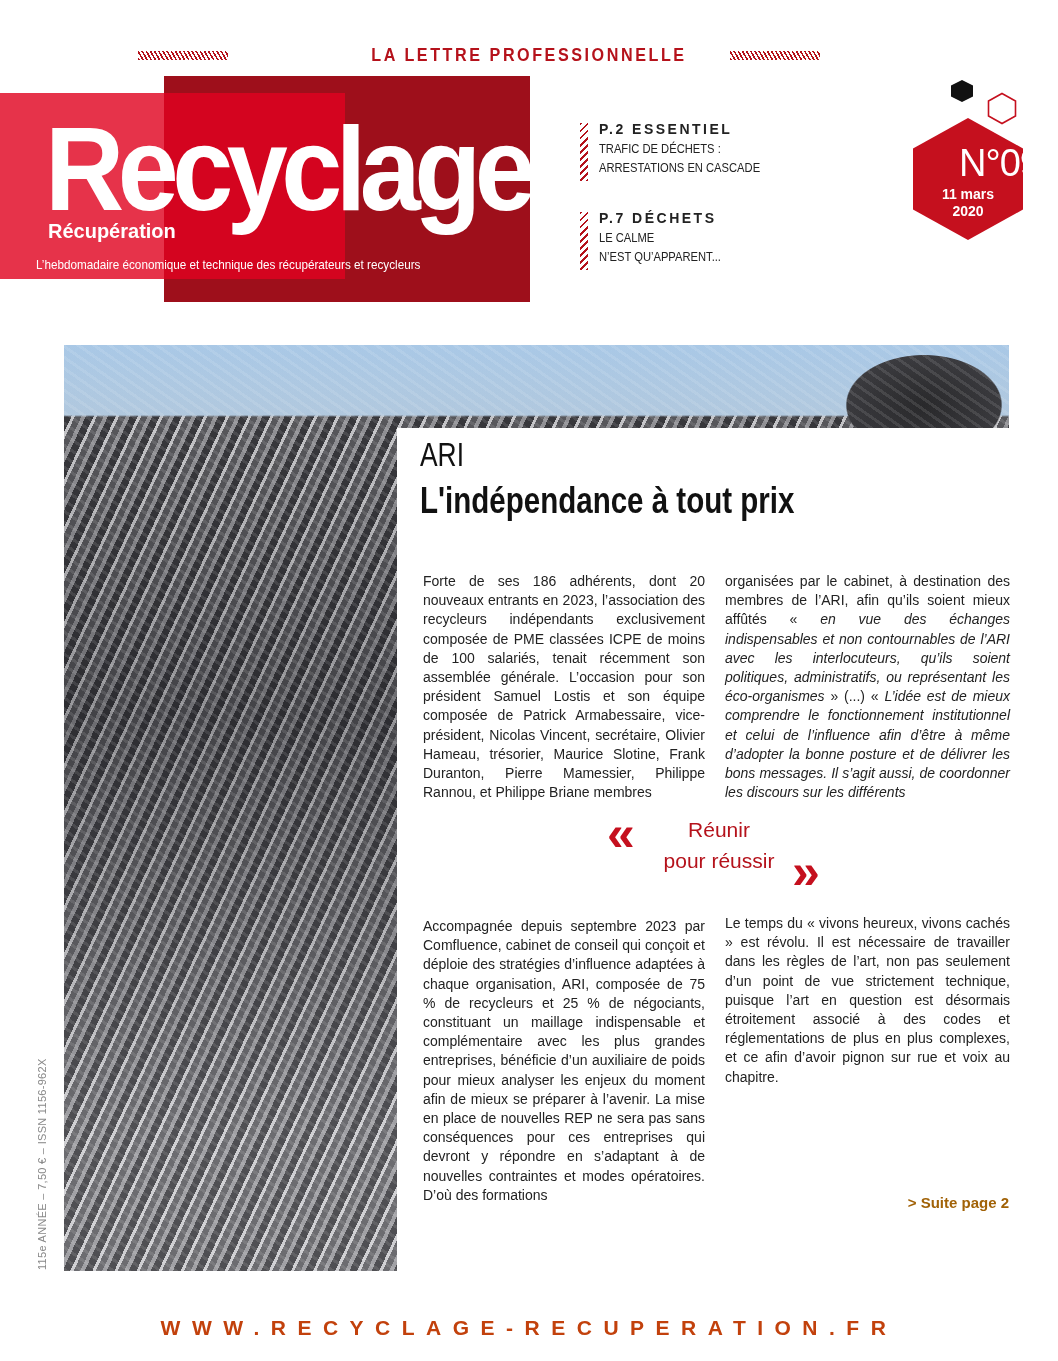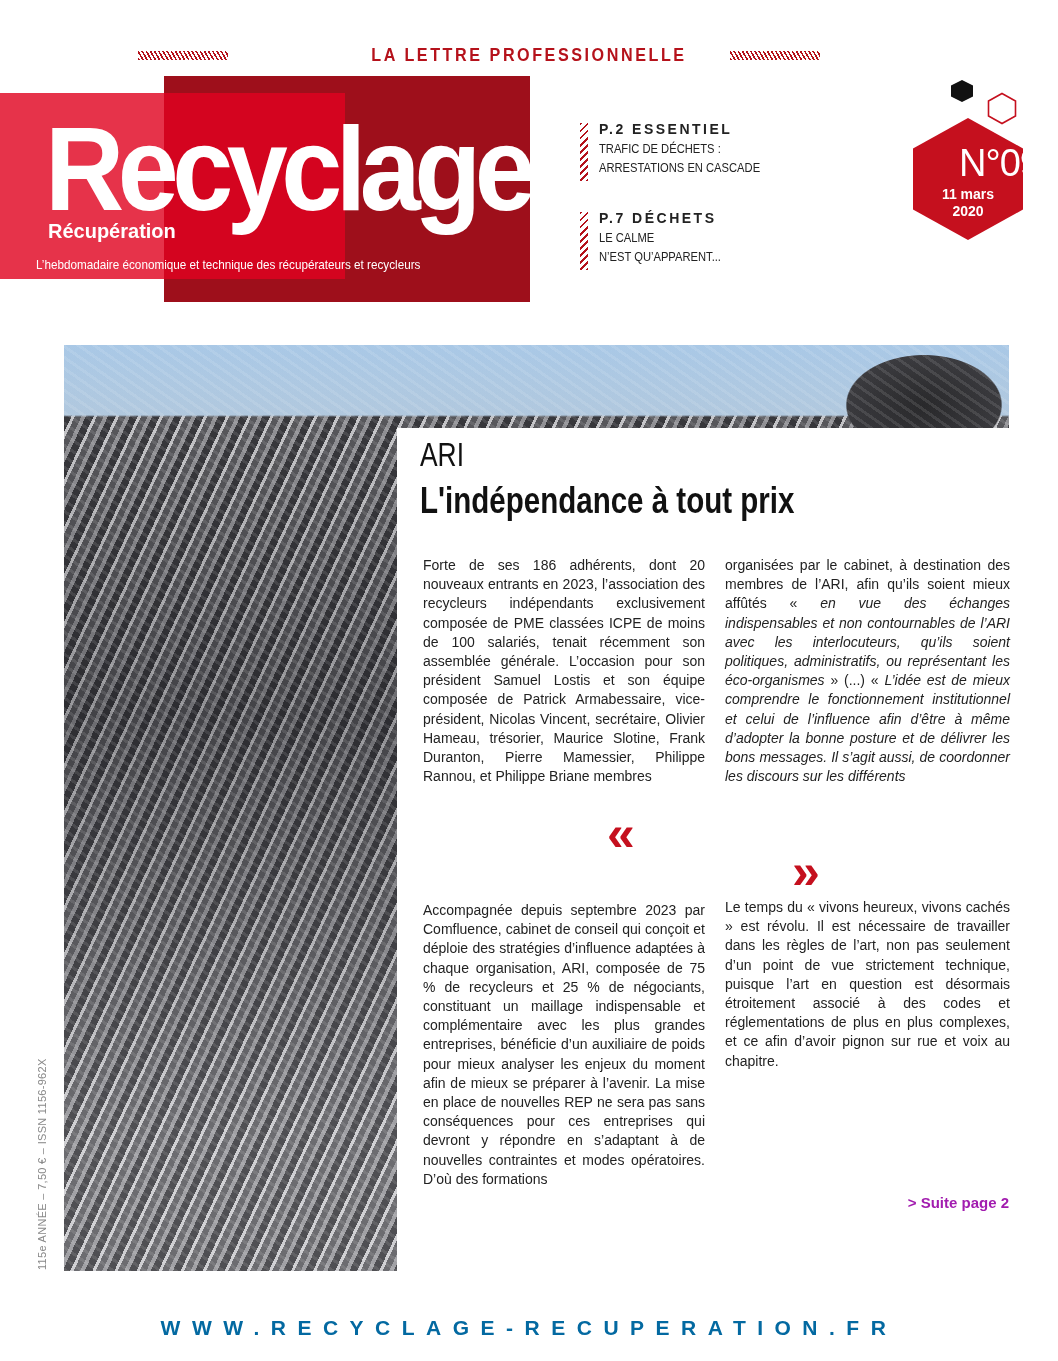--- a/index.html
+++ b/index.html
@@ -44,40 +44,40 @@
       #6b6b70; }
   .photo-overlay { position: absolute; left: 64px; top: 345px; width: 945px; height: 926px;
     background:
       repeating-linear-gradient(35deg, rgba(255,255,255,0.10) 0 3px, transparent 3px 9px),
       linear-gradient(180deg, transparent 0, rgba(20,20,25,0.35) 40%, rgba(200,200,205,0.15) 85%); }
 
   .article { position: absolute; left: 397px; top: 428px; width: 612px; height: 846px; background: #fff; }
   .kicker { position: absolute; left: 23px; top: 8px; font-size: 33px; color: #111; font-family: "Liberation Sans Narrow","Liberation Sans", sans-serif; transform: scaleX(0.8); transform-origin: left top; }
   .headline { position: absolute; left: 23px; top: 52px; font-size: 36px; font-weight: bold; color: #111; font-family: "Liberation Sans Narrow","Liberation Sans", sans-serif; transform: scaleX(0.82); transform-origin: left top; white-space: nowrap; }
 
-  .col { position: absolute; font-family: "Liberation Sans Narrow","Liberation Sans", sans-serif; font-size: 14px; line-height: 19.2px; color: #222; text-align: justify; }
+  .col { position: absolute; font-family: "Liberation Sans Narrow","Liberation Sans", sans-serif; font-size: 14px; line-height: 19.2px; color: #222; text-align: justify; margin-top: 16px; }
   .col p { text-align: justify; text-align-last: left; }
   .col .i { font-style: italic; }
   .c1 { left: 26px; top: 128px; width: 282px; }
   .c1b { left: 26px; top: 367px; width: 172px; }
   .c1c { left: 26px; top: 473px; width: 282px; }
   .c2 { left: 328px; top: 128px; width: 285px; }
   .c2b { left: 438px; top: 367px; width: 175px; }
   .c2c { left: 328px; top: 470px; width: 285px; }
 
   .pull { position: absolute; left: 210px; top: 380px; width: 200px; height: 80px; }
   .pull .q-open { position: absolute; left: 0; top: 0; color: #c5101e; font-size: 50px; font-weight: bold; line-height: 1; }
   .pull .q-close { position: absolute; left: 185px; top: 38px; color: #c5101e; font-size: 50px; font-weight: bold; line-height: 1; }
   .pull .txt { position: absolute; left: 52px; top: 6px; width: 120px; text-align: center; color: #b5121b; font-size: 21px; line-height: 31px; font-family: "Liberation Sans Narrow","Liberation Sans", sans-serif; }
 
-  .suite { position: absolute; right: 0; top: 766px; font-weight: bold; font-size: 15px; color: #a21caf; font-family: "Liberation Sans Narrow","Liberation Sans", sans-serif; }
+  .suite { position: absolute; right: 0; top: 766px; font-weight: bold; font-size: 15px; color: #a16207; font-family: "Liberation Sans Narrow","Liberation Sans", sans-serif; }
 
   .vertical { position: absolute; left: 36px; top: 1270px; transform: rotate(-90deg); transform-origin: left top; font-size: 11px; color: #888; white-space: nowrap; letter-spacing: 0.3px; }
 
-  .footer-url { position: absolute; top: 1316px; left: 0; width: 1058px; text-align: center; color: #0369a1; font-weight: bold; font-size: 21px; letter-spacing: 11.5px; font-family: "Liberation Sans", sans-serif; }
+  .footer-url { position: absolute; top: 1316px; left: 0; width: 1058px; text-align: center; color: #c2410c; font-weight: bold; font-size: 21px; letter-spacing: 11.5px; font-family: "Liberation Sans", sans-serif; }
 </style>
 </head>
 <body>
 
 <div class="top-banner">
   <div class="hatch left"></div>
   <div class="title">LA LETTRE PROFESSIONNELLE</div>
   <div class="hatch right" style="left:730px;width:90px;"></div>
 </div>
 
@@ -131,20 +131,24 @@
 
   <div class="col c2">
     <p><span>organisées par le cabinet, à destination des membres de l’ARI, afin qu’ils soient mieux affûtés « </span><span class="i">en vue des échanges indispensables et non contournables de l’ARI avec les interlocuteurs, qu’ils soient politiques, administratifs, ou représentant les éco-organismes</span><span> » (...) « </span><span class="i">L’idée est de mieux comprendre le fonctionnement institutionnel et celui de l’influence afin d’être à même d’adopter la bonne posture et de délivrer les bons messages. Il s’agit aussi, de coordonner les discours sur les différents</span></p>
   </div>
   <div class="col c2c">
     <p>Le temps du « vivons heureux, vivons cachés » est révolu. Il est nécessaire de travailler dans les règles de l’art, non pas seulement d’un point de vue strictement technique, puisque l’art en question est désormais étroitement associé à des codes et réglementations de plus en plus complexes, et ce afin d’avoir pignon sur rue et voix au chapitre.</p>
   </div>
 
   <div class="pull">
     <div class="q-open">«</div>
+    <div class="txt">
+      <div>Réunir</div>
+      <div>pour réussir</div>
+    </div>
     <div class="q-close">»</div>
   </div>
 
   <div class="suite">&gt; Suite page 2</div>
 </div>
 
 <div class="vertical">115e ANNÉE – 7,50 € – ISSN 1156-962X</div>
 
 <div class="footer-url">WWW.RECYCLAGE-RECUPERATION.FR</div>
 

